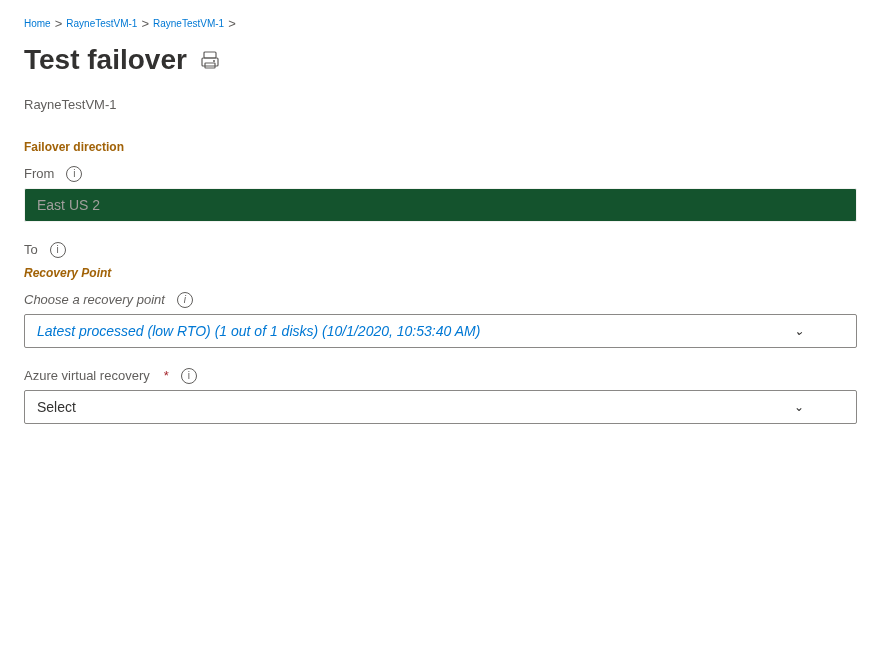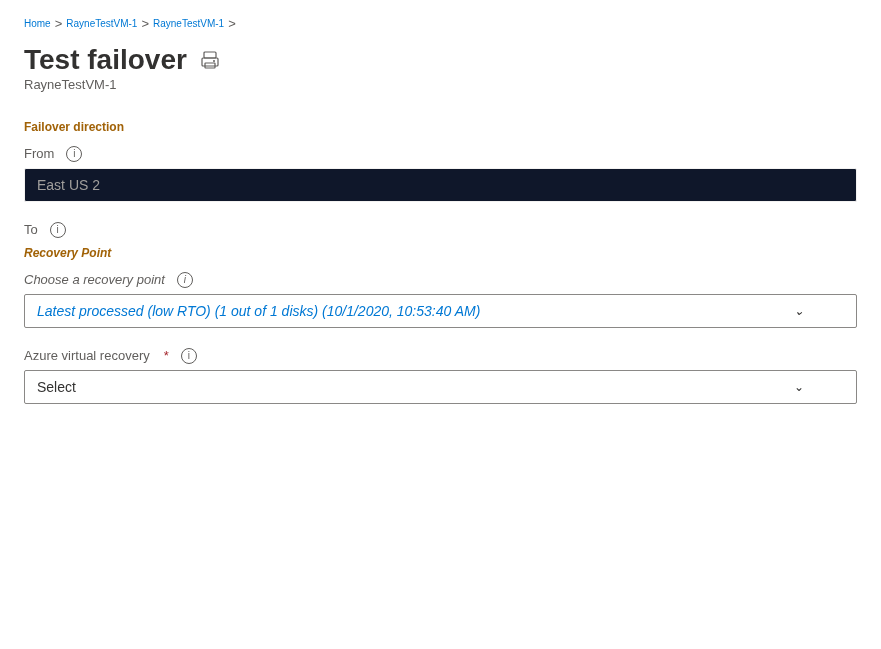--- a/index.html
+++ b/index.html
@@ -41,21 +41,21 @@
     .breadcrumb-separator {
       color: #605e5c;
       font-size: 13px;
     }
 
     
     .page-title-row {
       display: flex;
       align-items: center;
       gap: 12px;
-      margin-bottom: 0;
+      margin-bottom: 20px;
     }
 
     .page-title {
       font-size: 28px;
       font-weight: 600;
       color: #323130;
       line-height: 1.2;
     }
 
     .print-icon {
@@ -102,21 +102,21 @@
       border-radius: 50%;
       font-size: 10px;
       color: #605e5c;
       cursor: pointer;
       flex-shrink: 0;
     }
 
     
     .field-readonly {
       width: 100%;
-      background: #0f172a;
+      background: #14532d;
       border: 1px solid #f3f2f1;
       padding: 8px 12px;
       color: #a19f9d;
       font-size: 14px;
       border-radius: 2px;
       margin-bottom: 20px;
     }
 
     
     .field-dropdown {

